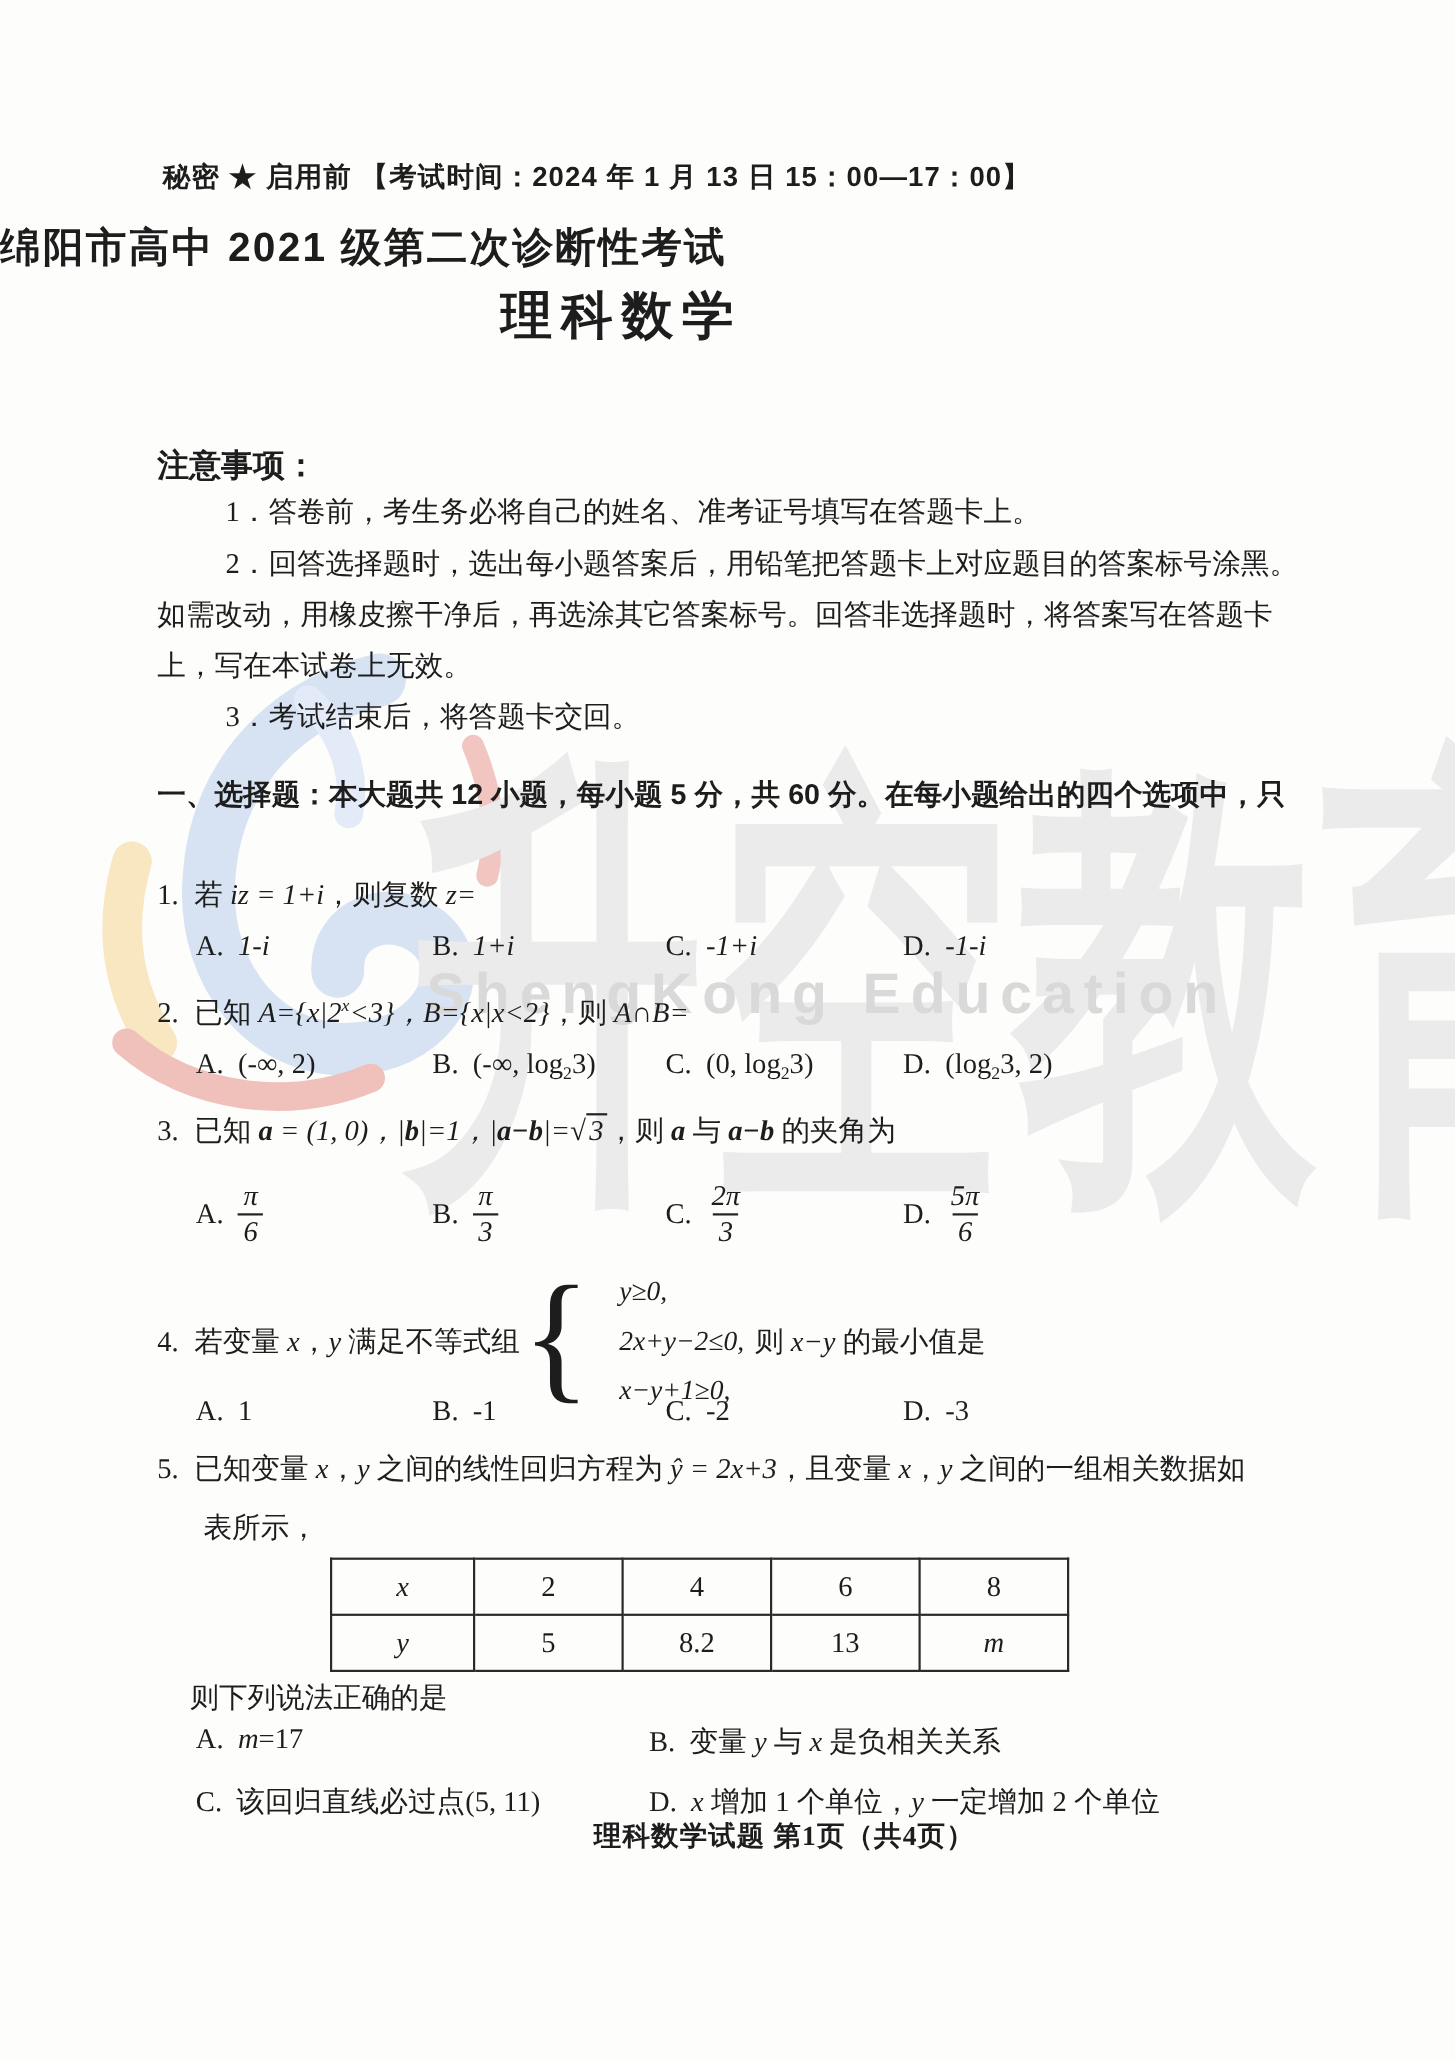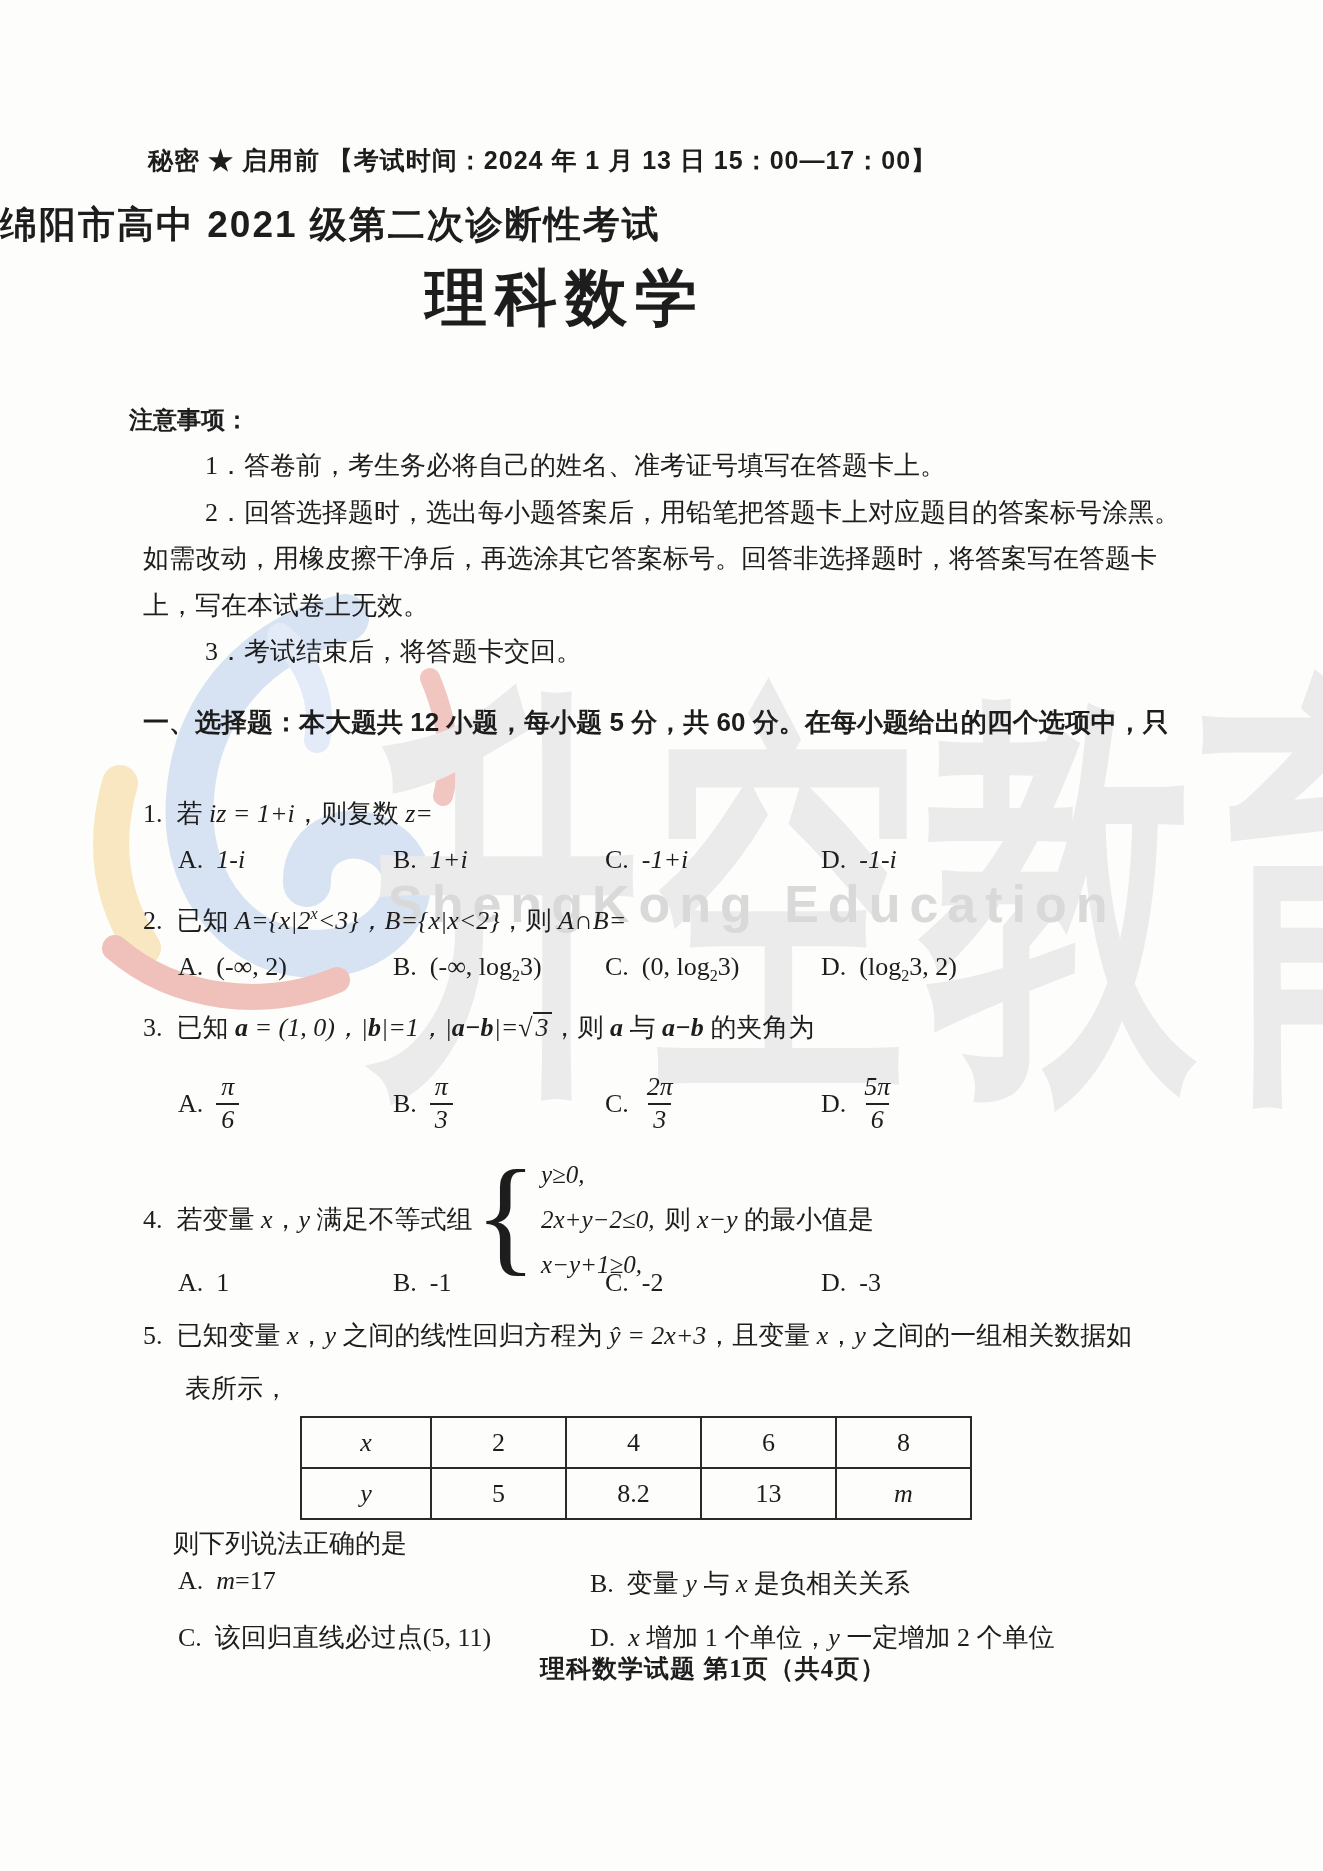--- a/index.html
+++ b/index.html
@@ -11,23 +11,23 @@
   .layer{position:absolute;z-index:2;white-space:nowrap;}
   .sans{font-family:"Liberation Sans",sans-serif;text-align:center;}
   .b{font-weight:700;}
   .m{font-style:italic;}
   .v{font-style:italic;font-weight:700;}
   .sup{font-size:0.62em;vertical-align:super;font-style:italic;}
   .sub{font-size:0.62em;vertical-align:sub;font-style:normal;}
 
   .notice{left:148px;top:144px;font-size:25px;letter-spacing:1px;}
   .title{left:0;top:200px;width:1120px;text-align:left;font-size:37px;letter-spacing:2px;}
-  .subtitle{left:0;top:256px;width:1130px;text-align:center;font-size:62px;letter-spacing:8px;}
-
-  .notes-head{left:129px;top:404px;font-size:24px;}
+  .subtitle{left:0;top:256px;width:1130px;text-align:center;font-size:47px;letter-spacing:8px;}
+
+  .notes-head{left:143px;top:404px;font-size:29px;}
   .note-lines{left:143px;top:443px;line-height:46.5px;}
   .note-lines div{white-space:nowrap;}
   .ind{padding-left:62px;}
 
   .sec-head{left:143px;top:698px;font-size:26px;line-height:48px;}
   .sec2{padding-left:63px;}
 
   .stem{font-size:26px;}
   .qno{margin-right:14px;}
   .q1-stem{left:143px;top:796px;}
@@ -47,21 +47,21 @@
 
   .frac{display:inline-flex;flex-direction:column;align-items:center;font-style:italic;line-height:1.18;vertical-align:middle;text-align:center;}
   .frac .den{border-top:2px solid #222;padding:0 5px;}
   .frac .num{padding:0 5px;}
 
   .sqrt-sign{font-style:normal;}
   .sqrt-val{display:inline-block;border-top:2px solid #222;font-style:italic;padding:0 3px;line-height:1.1;}
 
   .q4-block{left:143px;top:1150px;display:flex;align-items:center;}
   .brace{font-size:130px;line-height:1;font-weight:400;margin:0 4px 8px 2px;}
-  .cons{line-height:45px;font-size:25px;margin-right:10px;}
+  .cons{line-height:45px;font-size:25px;margin-right:10px;margin-left:22px;}
   .cons div{font-style:italic;white-space:nowrap;}
 
   .q5-table{left:300px;top:1416px;}
   .q5-table table{border-collapse:collapse;}
   .q5-table td{border:2.5px solid #2a2a2a;text-align:center;height:49px;padding:0;font-size:26px;}
   .q5-table td.c0{width:128px;}
   .q5-table td.cn{width:133px;}
   .q5-prompt{left:173px;top:1526px;}
   .opts2{left:143px;width:1080px;display:grid;grid-template-columns:412px auto;padding-left:35px;}
   .q5-optrow1{top:1566px;}

